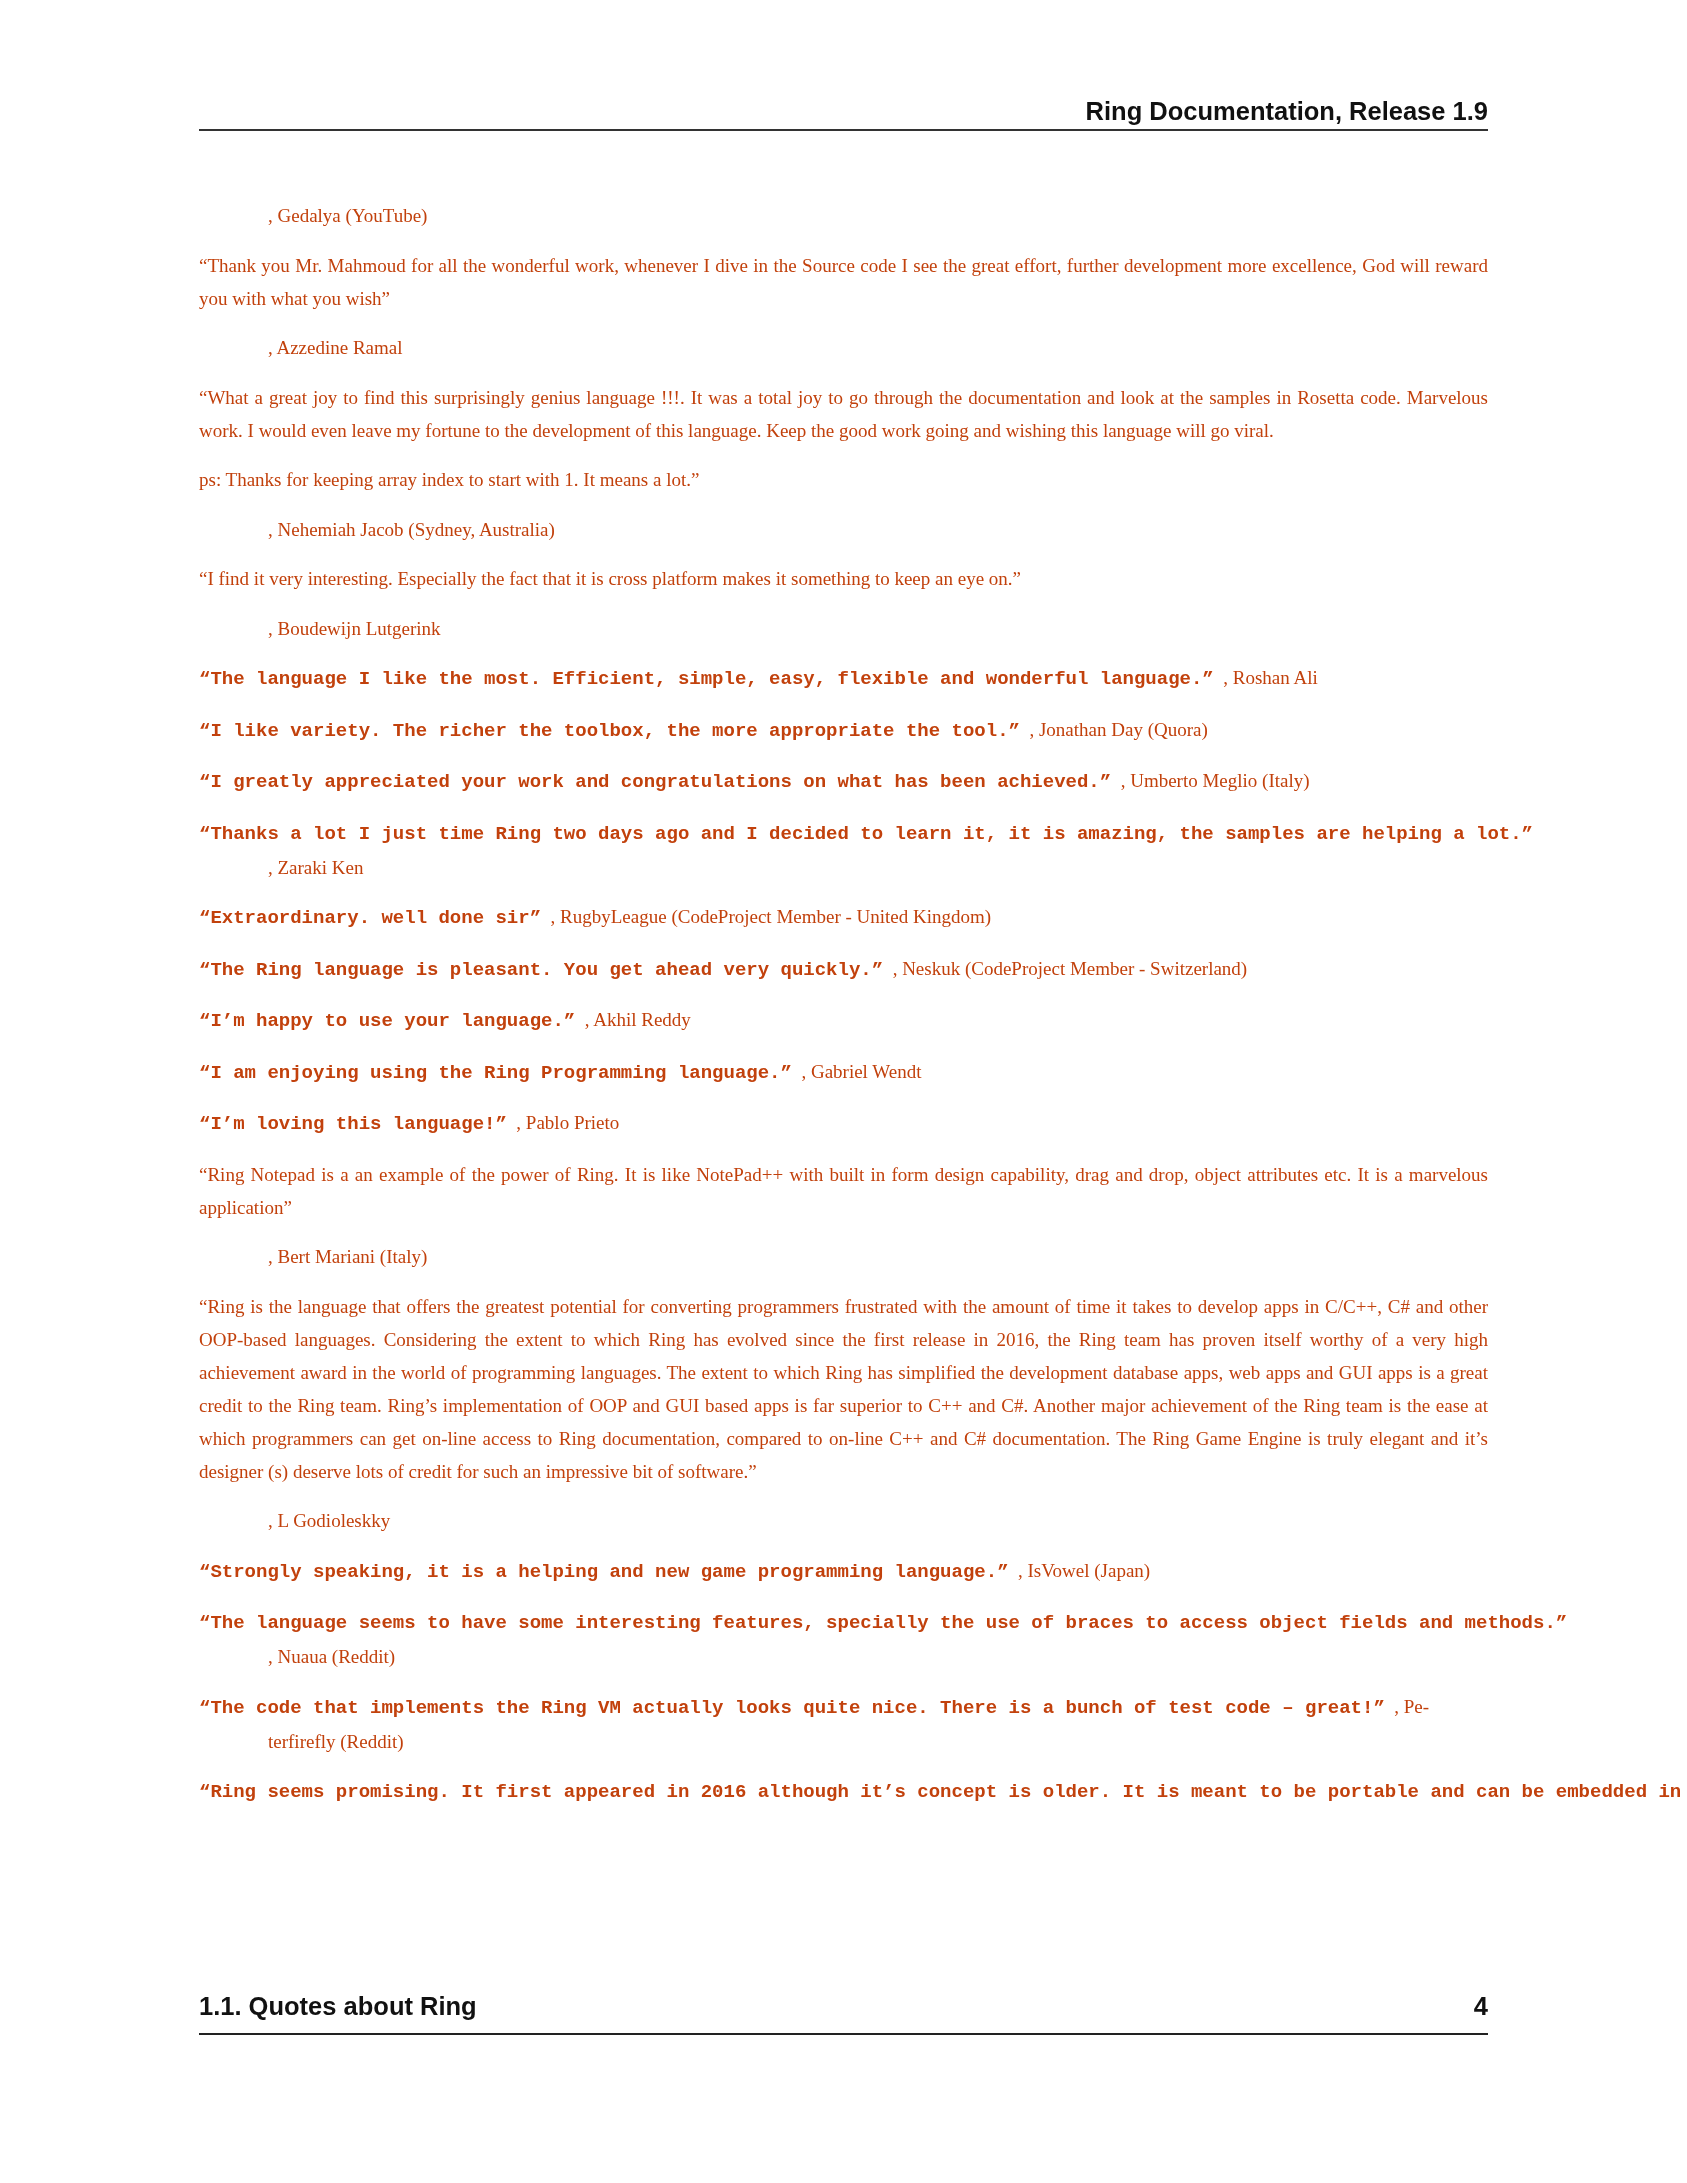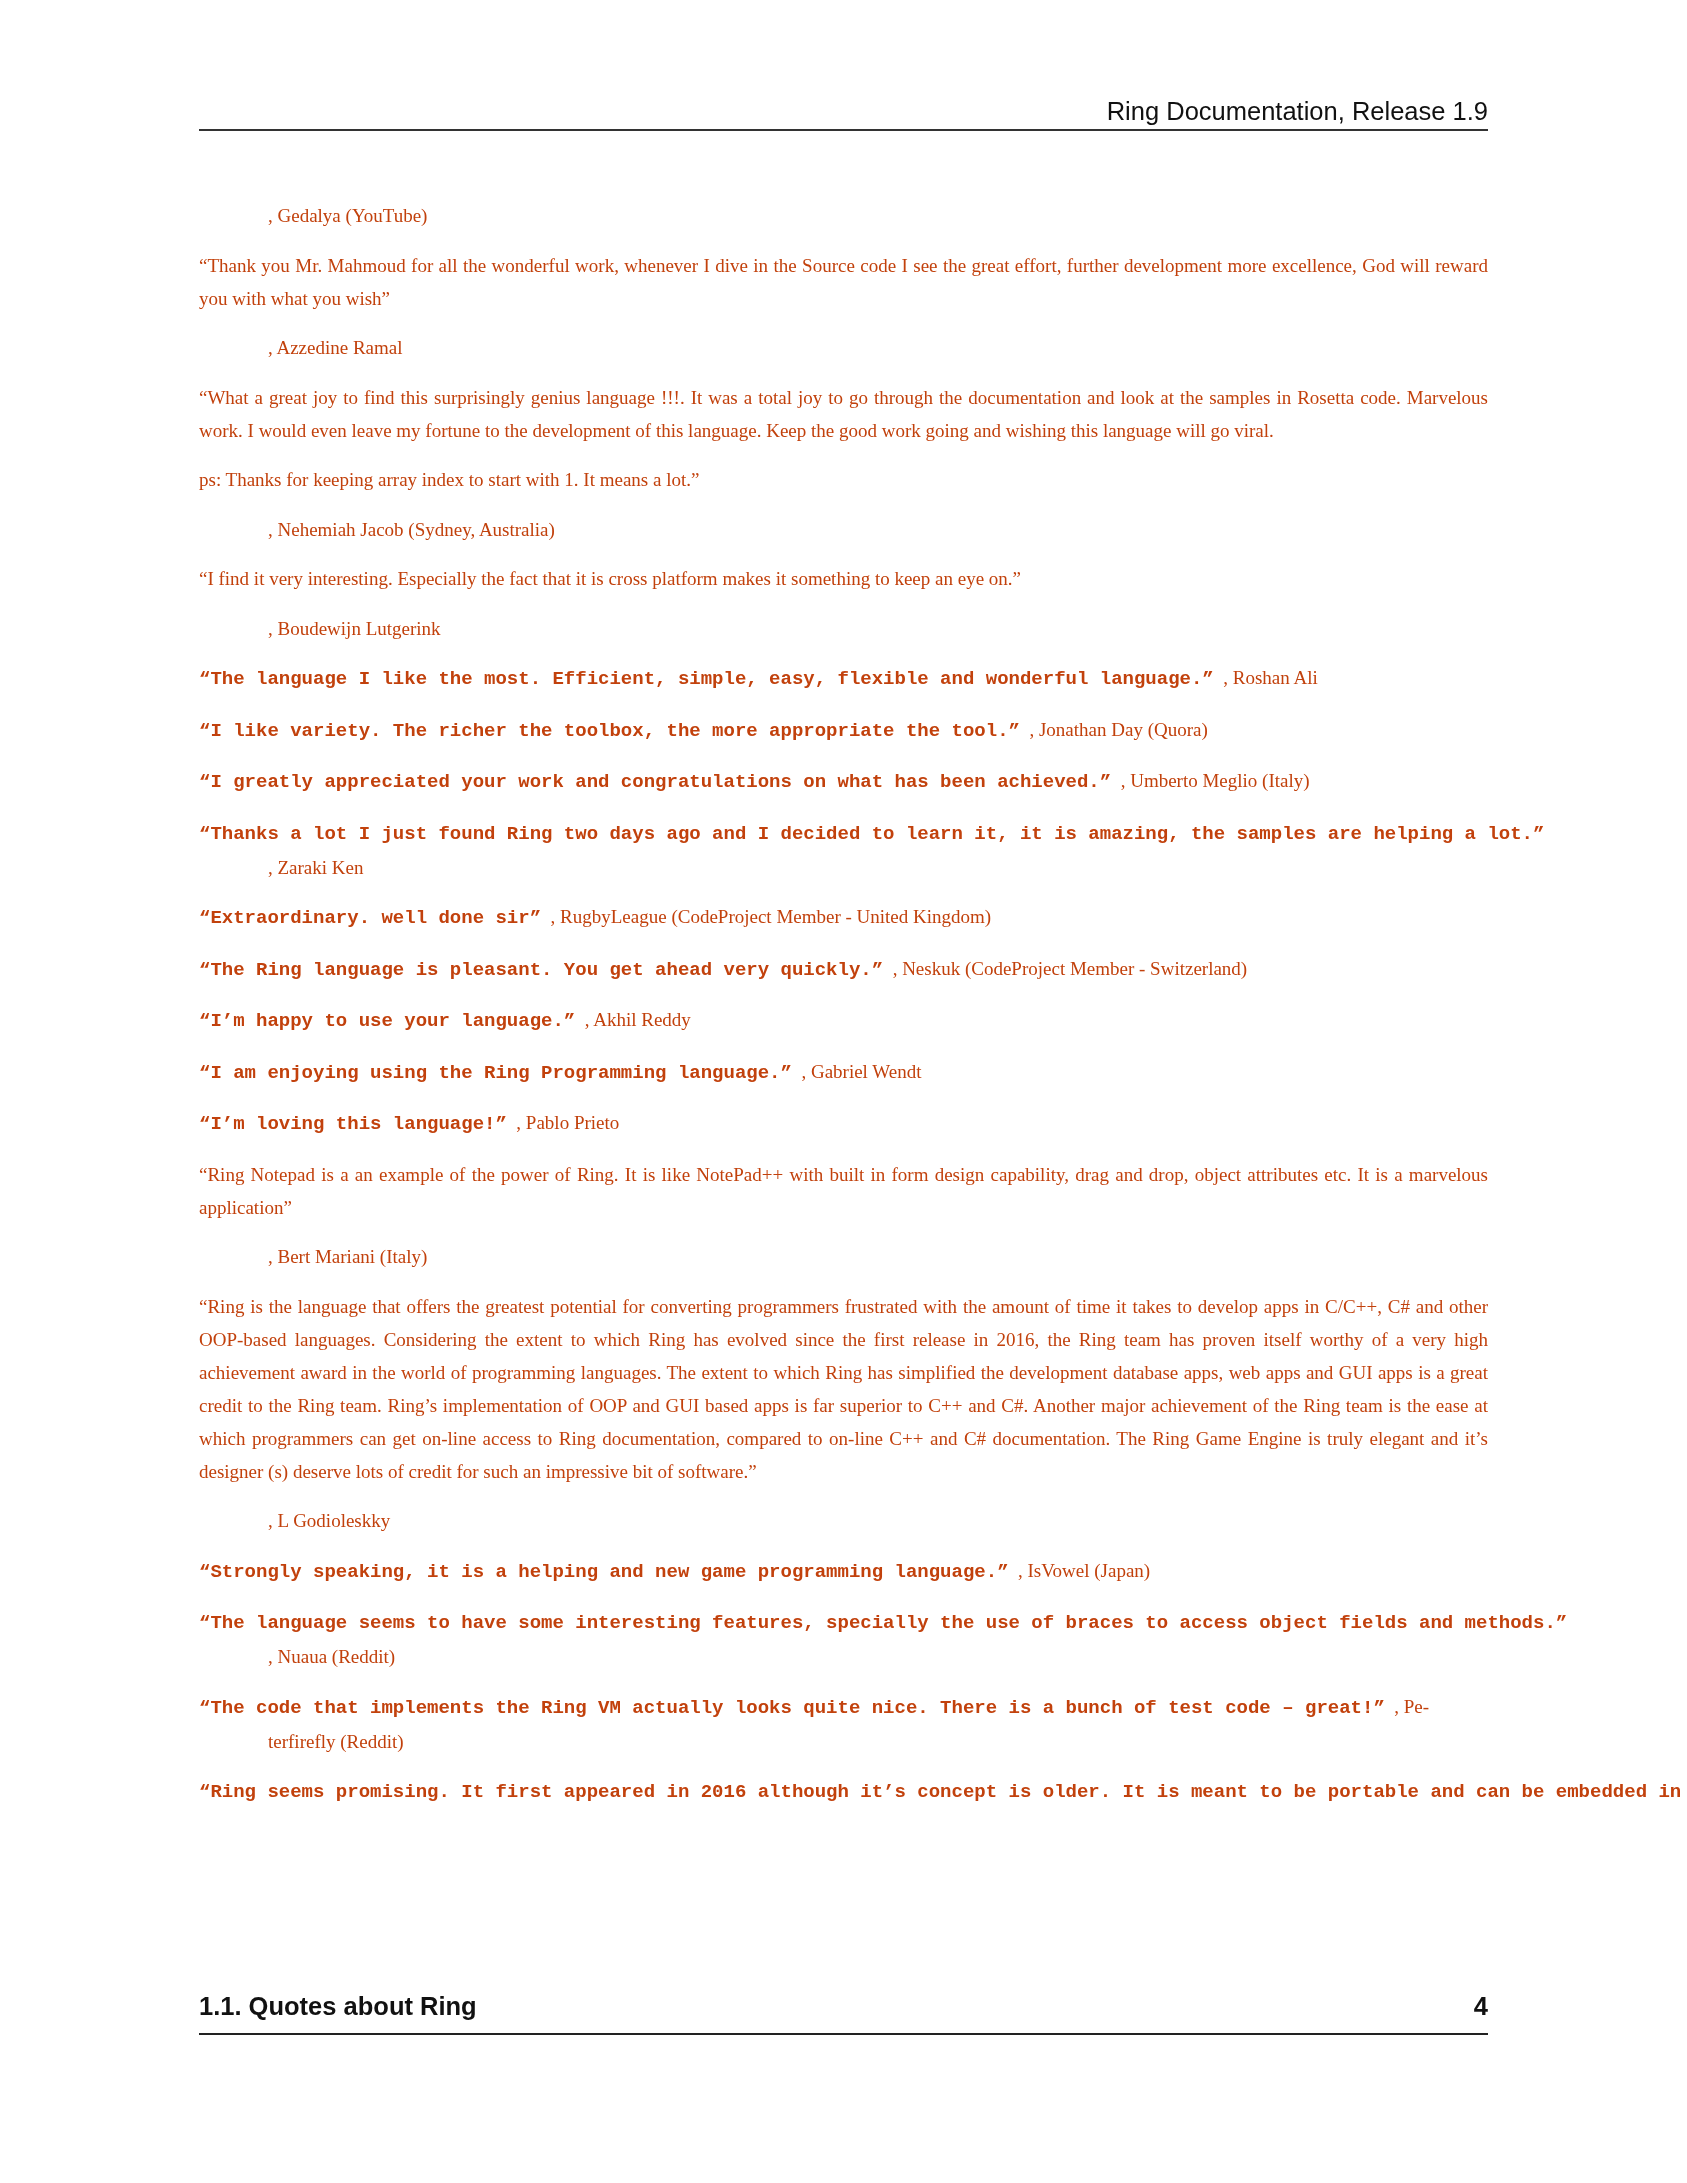--- a/index.html
+++ b/index.html
@@ -1,19 +1,19 @@
 <!DOCTYPE html>
 <html style="font-size:13px"><head>
 <meta charset="utf-8">
 <style>
   html, body { margin: 0; padding: 0; background: #ffffff; }
   body { width: 1687px; height: 2183px; position: relative; overflow: hidden; color: #111; }
   .page { position: absolute; left: 0; top: 0; width: 1687px; height: 2183px; }
   .header { position: absolute; left: 199px; top: 92px; width: 1289px; height: 38px; text-align: right;
-    font-family: "Liberation Sans", sans-serif; font-weight: normal; font-size: 25.5px; line-height: 38px; color: #111; }
+    font-family: "Liberation Sans", sans-serif; font-weight: bold; font-size: 25.5px; line-height: 38px; color: #111; }
   .header-rule { position: absolute; left: 199px; top: 129px; width: 1289px; height: 1.6px; background: #333; }
   .body { position: absolute; left: 199px; top: 199px; width: 1289px;
     font-family: "Liberation Serif", serif; font-size: 19px; line-height: 33px; color: #c2410c; }
   .body p { margin: 0 0 16.5px 0; text-align: justify; }
   .attr { padding-left: 69px; }
   .q b { font-weight: bold; font-family: Liberation Mono, monospace; }
   .q { text-align: left !important; }
   .q .cont { display: block; padding-left: 69px; }
   .q.nowrap { white-space: nowrap; }
   .footer-rule { position: absolute; left: 199px; top: 2033px; width: 1289px; height: 1.6px; background: #222; }
@@ -35,21 +35,21 @@
     <p class="attr">, Azzedine Ramal</p>
     <p>“What a great joy to find this surprisingly genius language !!!.  It was a total joy to go through the documentation and look at the samples in Rosetta code. Marvelous work. I would even leave my fortune to the development of this language. Keep the good work going and wishing this language will go viral.</p>
     <p>ps: Thanks for keeping array index to start with 1. It means a lot.”</p>
     <p class="attr">, Nehemiah Jacob (Sydney, Australia)</p>
     <p>“I find it very interesting. Especially the fact that it is cross platform makes it something to keep an eye on.”</p>
     <p class="attr">, Boudewijn Lutgerink</p>
 
     <p class="q nowrap"><b>“The language I like the most. Efficient, simple, easy, flexible and wonderful language.”</b>&nbsp;&nbsp;<span>, Roshan Ali</span></p>
     <p class="q nowrap"><b>“I like variety. The richer the toolbox, the more appropriate the tool.”</b>&nbsp;&nbsp;<span>, Jonathan Day (Quora)</span></p>
     <p class="q nowrap"><b>“I greatly appreciated your work and congratulations on what has been achieved.”</b>&nbsp;&nbsp;<span>, Umberto Meglio (Italy)</span></p>
-    <p class="q nowrap"><b>“Thanks a lot I just found Ring two days ago and I decided to learn it, it is amazing, the samples are helping a lot.”</b><span class="cont">, Zaraki Ken</span></p>
+    <p class="q nowrap"><b>“Thanks a lot I just time Ring two days ago and I decided to learn it, it is amazing, the samples are helping a lot.”</b><span class="cont">, Zaraki Ken</span></p>
     <p class="q nowrap"><b>“Extraordinary. well done sir”</b>&nbsp;&nbsp;<span>, RugbyLeague (CodeProject Member - United Kingdom)</span></p>
     <p class="q nowrap"><b>“The Ring language is pleasant. You get ahead very quickly.”</b>&nbsp;&nbsp;<span>, Neskuk (CodeProject Member - Switzerland)</span></p>
     <p class="q nowrap"><b>“I’m happy to use your language.”</b>&nbsp;&nbsp;<span>, Akhil Reddy</span></p>
     <p class="q nowrap"><b>“I am enjoying using the Ring Programming language.”</b>&nbsp;&nbsp;<span>, Gabriel Wendt</span></p>
     <p class="q nowrap"><b>“I’m loving this language!”</b>&nbsp;&nbsp;<span>, Pablo Prieto</span></p>
 
     <p>“Ring Notepad is a an example of the power of Ring.  It is like NotePad++ with built in form design capability, drag and drop, object attributes etc. It is a marvelous application”</p>
     <p class="attr">, Bert Mariani (Italy)</p>
     <p>“Ring is the language that offers the greatest potential for converting programmers frustrated with the amount of time it takes to develop apps in C/C++, C# and other OOP-based languages.  Considering the extent to which Ring has evolved since the first release in 2016, the Ring team has proven itself worthy of a very high achievement award in the world of programming languages. The extent to which Ring has simplified the development database apps, web apps and GUI apps is a great credit to the Ring team. Ring’s implementation of OOP and GUI based apps is far superior to C++ and C#.  Another major achievement of the Ring team is the ease at which programmers can get on-line access to Ring documentation, compared to on-line C++ and C# documentation. The Ring Game Engine is truly elegant and it’s designer (s) deserve lots of credit for such an impressive bit of software.”</p>
     <p class="attr">, L Godioleskky</p>

